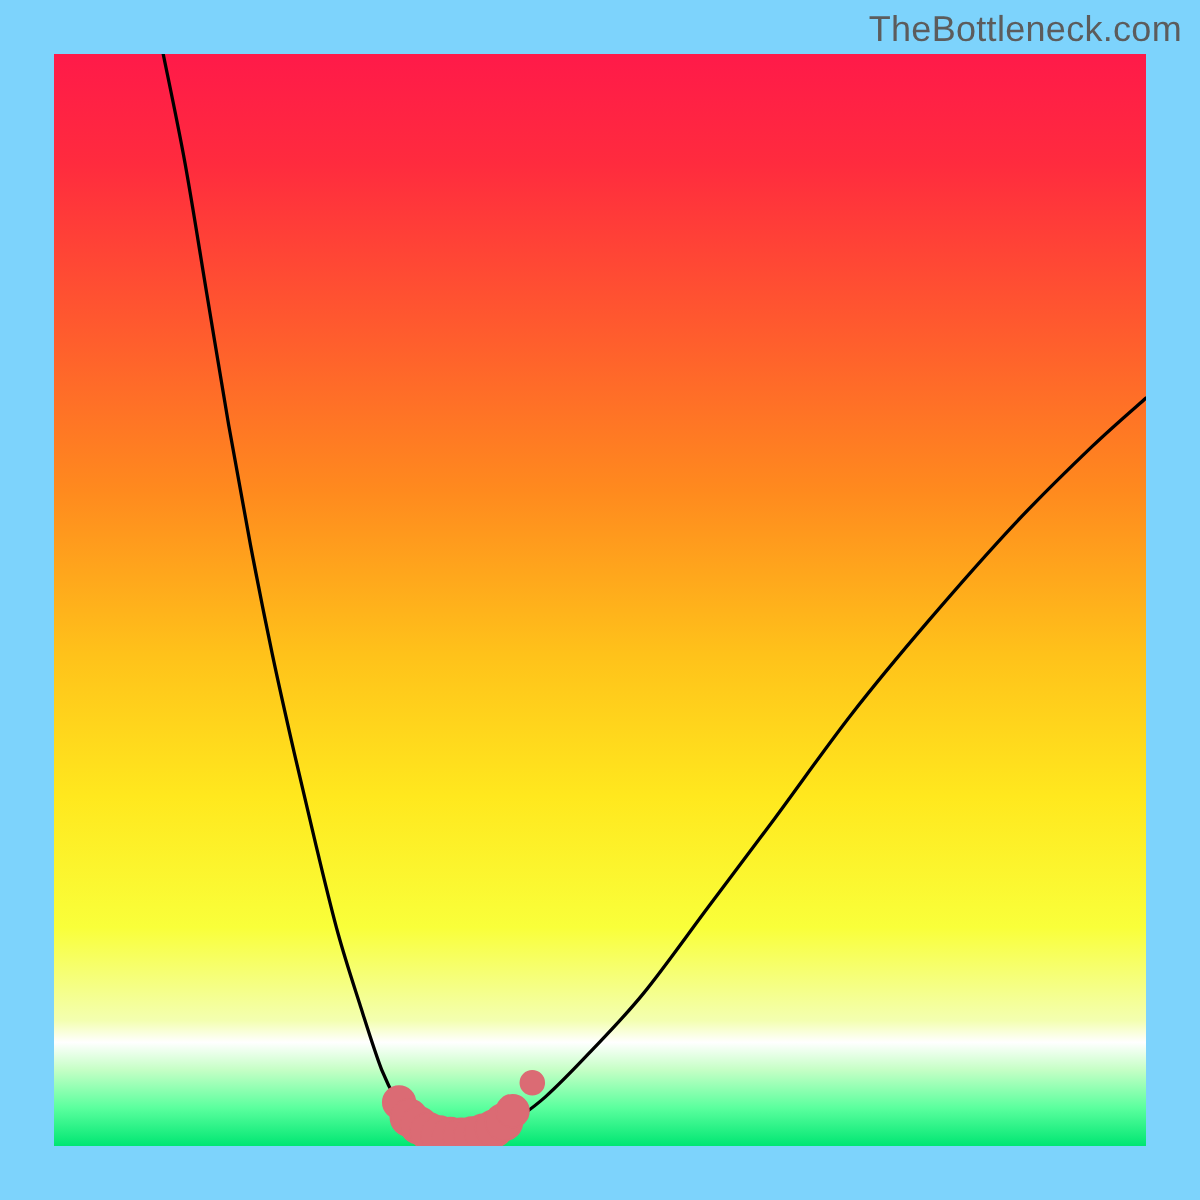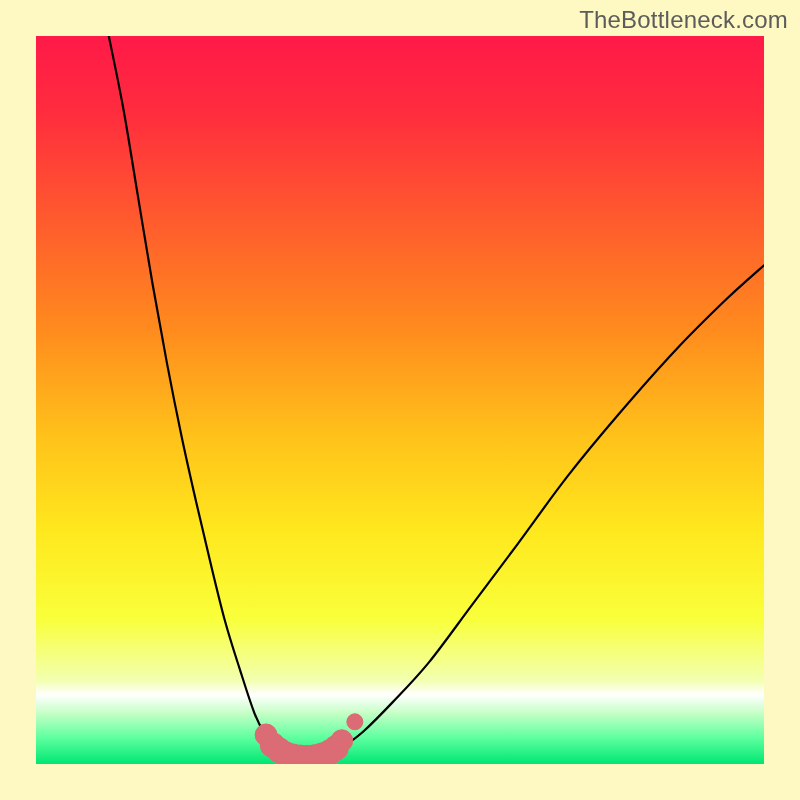--- a/index.html
+++ b/index.html
@@ -10,21 +10,21 @@
     background: #000;
     overflow: hidden;
     font-family: Arial, Helvetica, sans-serif;
   }
   .frame {
     position: absolute;
     top: 0;
     left: 0;
     width: 800px;
     height: 800px;
-    background: #fef9c3;
+    background: #7dd3fc;
   }
   .plot-area {
     position: absolute;
     top: 36px;
     left: 36px;
     width: 728px;
     height: 728px;
     overflow: hidden;
   }
   .gradient {

